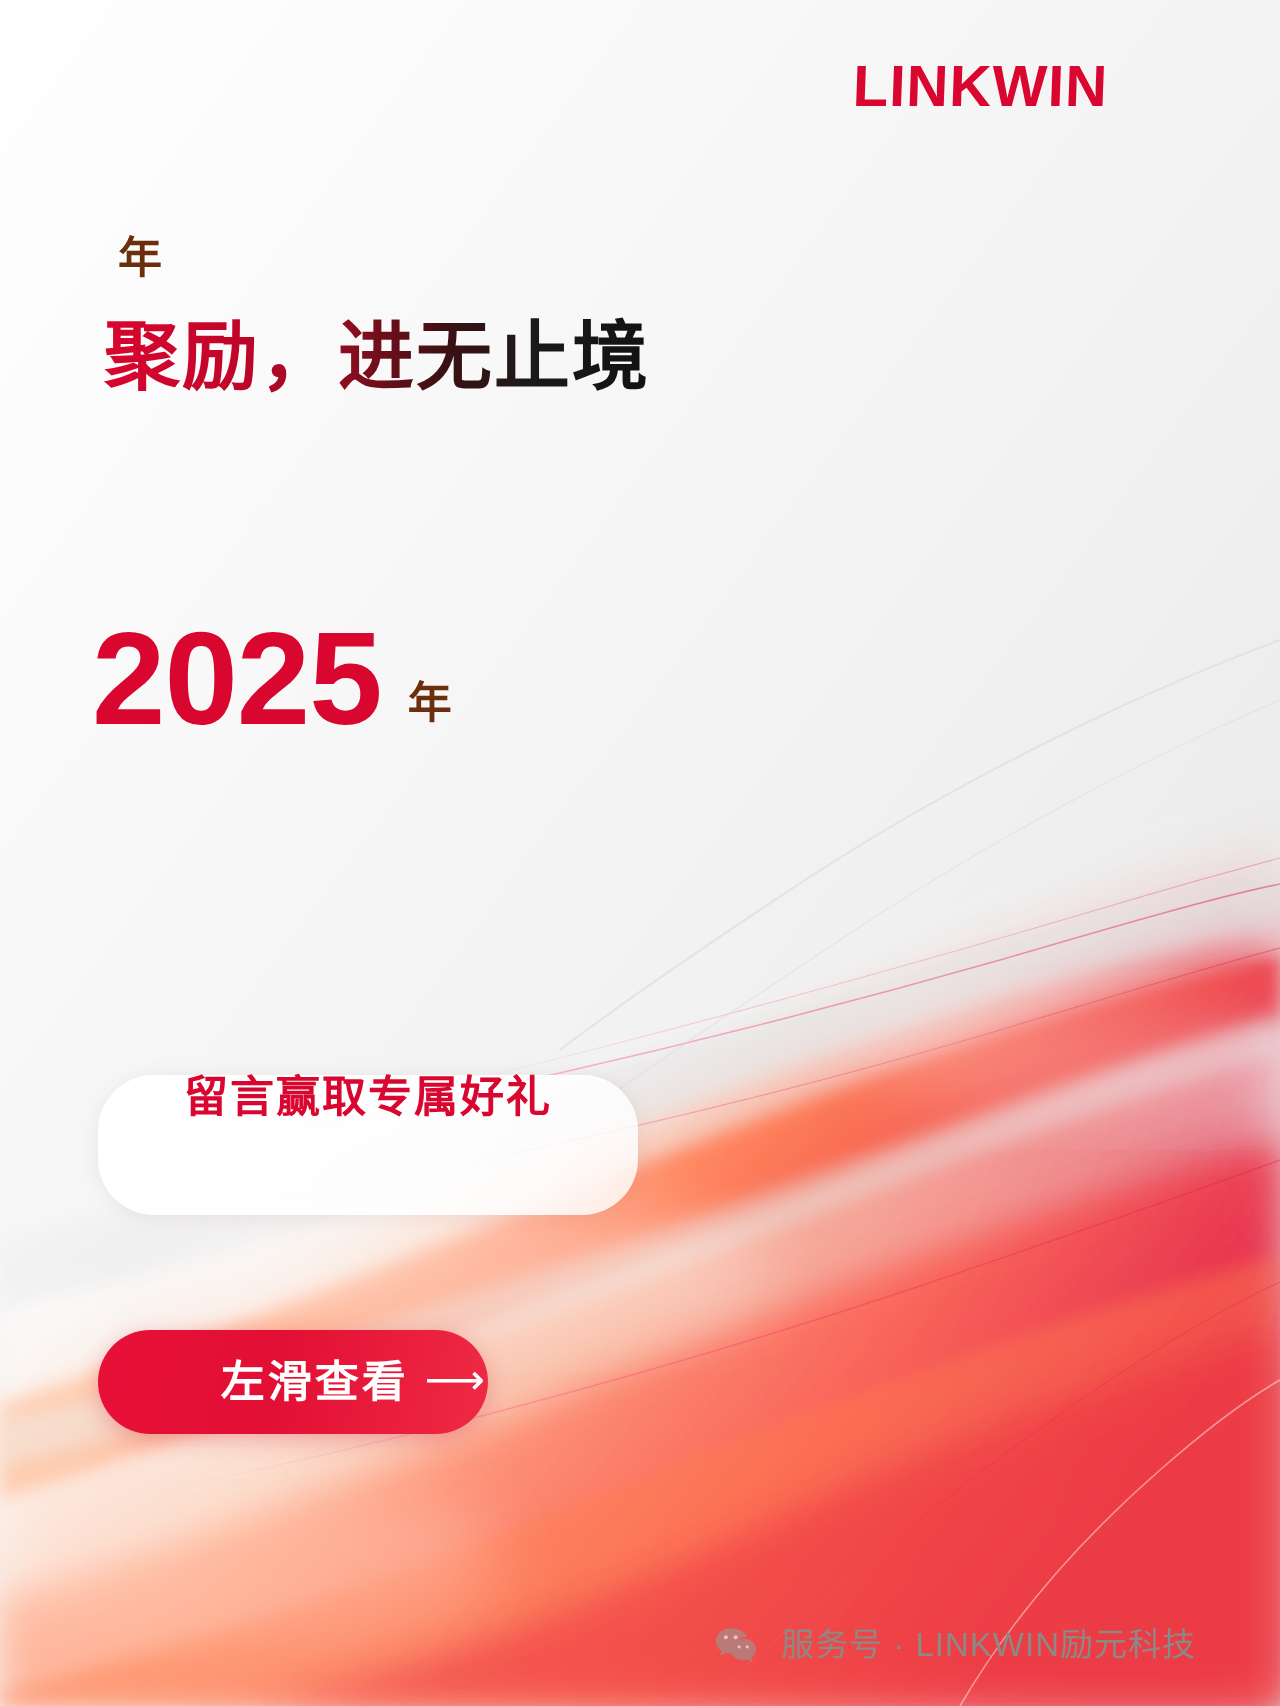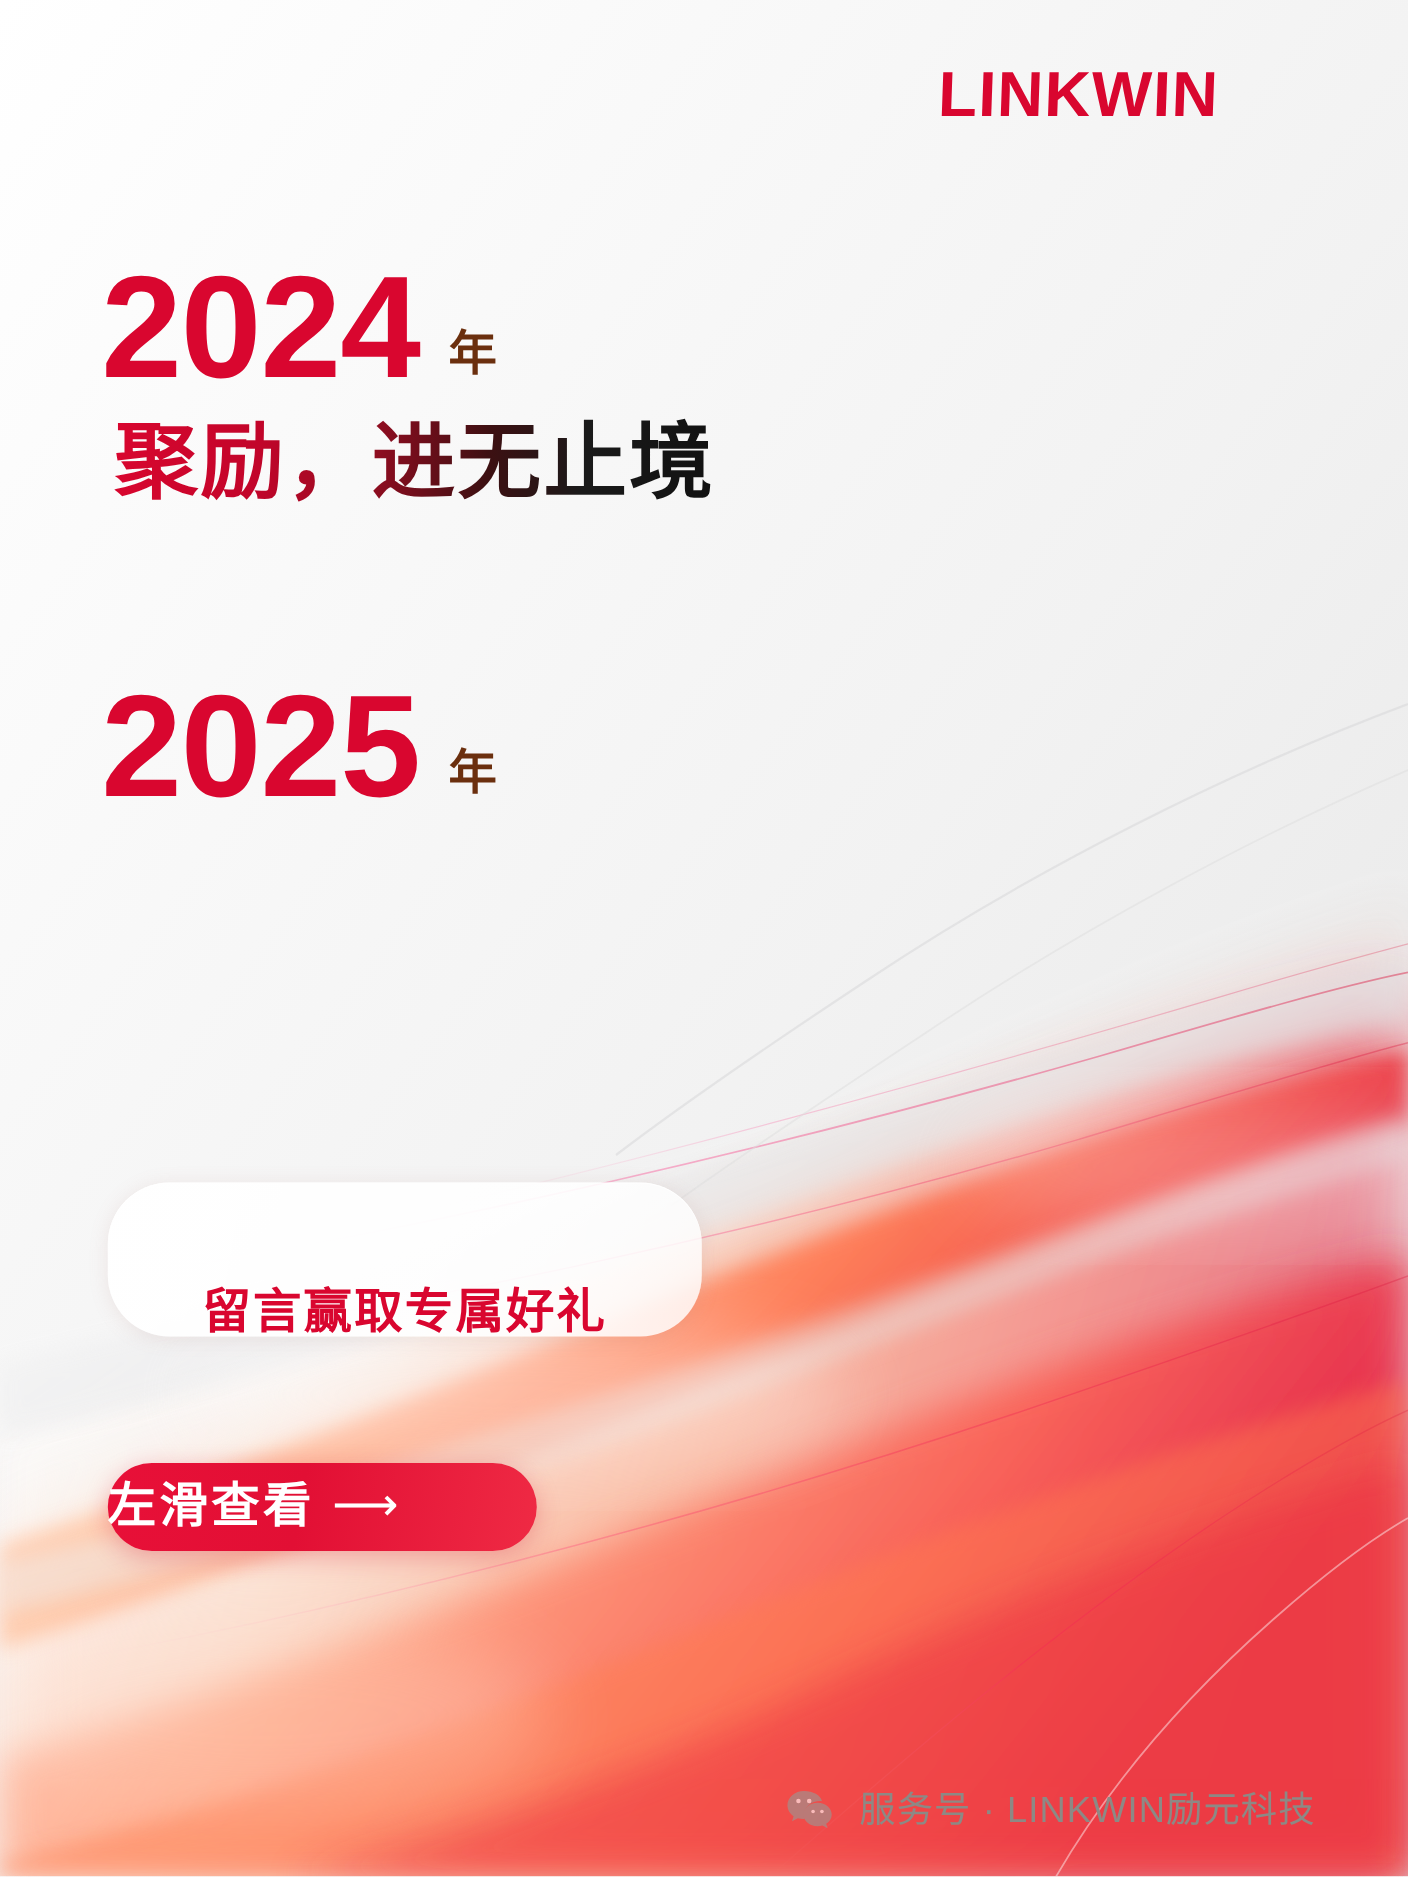--- a/index.html
+++ b/index.html
@@ -81,34 +81,34 @@
     -webkit-text-fill-color:transparent;
   }
 
   
   .pill-white{
     position:absolute;left:98px;top:1075px;
     width:540px;height:140px;
     border-radius:56px;
     background:linear-gradient(100deg, rgba(255,255,255,.97) 0%, rgba(255,255,255,.92) 55%, rgba(255,255,255,.82) 100%);
     box-shadow:0 2px 18px rgba(180,120,110,.14), inset 0 1px 0 rgba(255,255,255,.9);
-    display:flex;align-items:flex-end;justify-content:center;
+    display:flex;align-items:flex-start;justify-content:center;
   }
   .pill-white-label{
     font-size:44px;font-weight:700;letter-spacing:2px;color:#d9062f;
     line-height:1;
   }
 
   .pill-red{
     position:absolute;left:98px;top:1330px;
-    width:390px;height:80px;
+    width:390px;height:104px;
     border-radius:52px;
     background:linear-gradient(100deg,#e81038 0%,#e20f34 45%,#ef2a44 100%);
     box-shadow:0 6px 22px rgba(216,20,52,.28);
-    display:flex;align-items:center;justify-content:flex-start;
+    display:flex;align-items:center;justify-content:flex-end;
   }
   .pill-red-label{
     font-size:44px;font-weight:700;letter-spacing:3px;color:#ffffff;
     line-height:1;display:flex;align-items:center;gap:16px;
   }
   .arrow-glyph{font-size:42px;font-weight:400;line-height:1;position:relative;top:-2px;}
 
   
   .footer{
     position:absolute;right:84px;bottom:44px;
@@ -230,21 +230,20 @@
       <path d="M1280,700 C1140,760 980,846 840,940 C740,1006 660,1060 610,1096" fill="none" stroke="#dedede" stroke-width="1.5" opacity=".5"></path>
     </svg>
   </div>
 
   <div class="logo">
     <b>LINKWIN</b>
   </div>
 
   <div class="block block-2024">
     <div class="year-row">
-      <span class="year">2024</span>
       <span class="year-suffix">年</span>
     </div>
     <div class="slogan">聚励，进无止境</div>
   </div>
 
   <div class="block block-2025">
     <div class="year-row">
       <span class="year">2025</span>
       <span class="year-suffix">年</span>
     </div>

